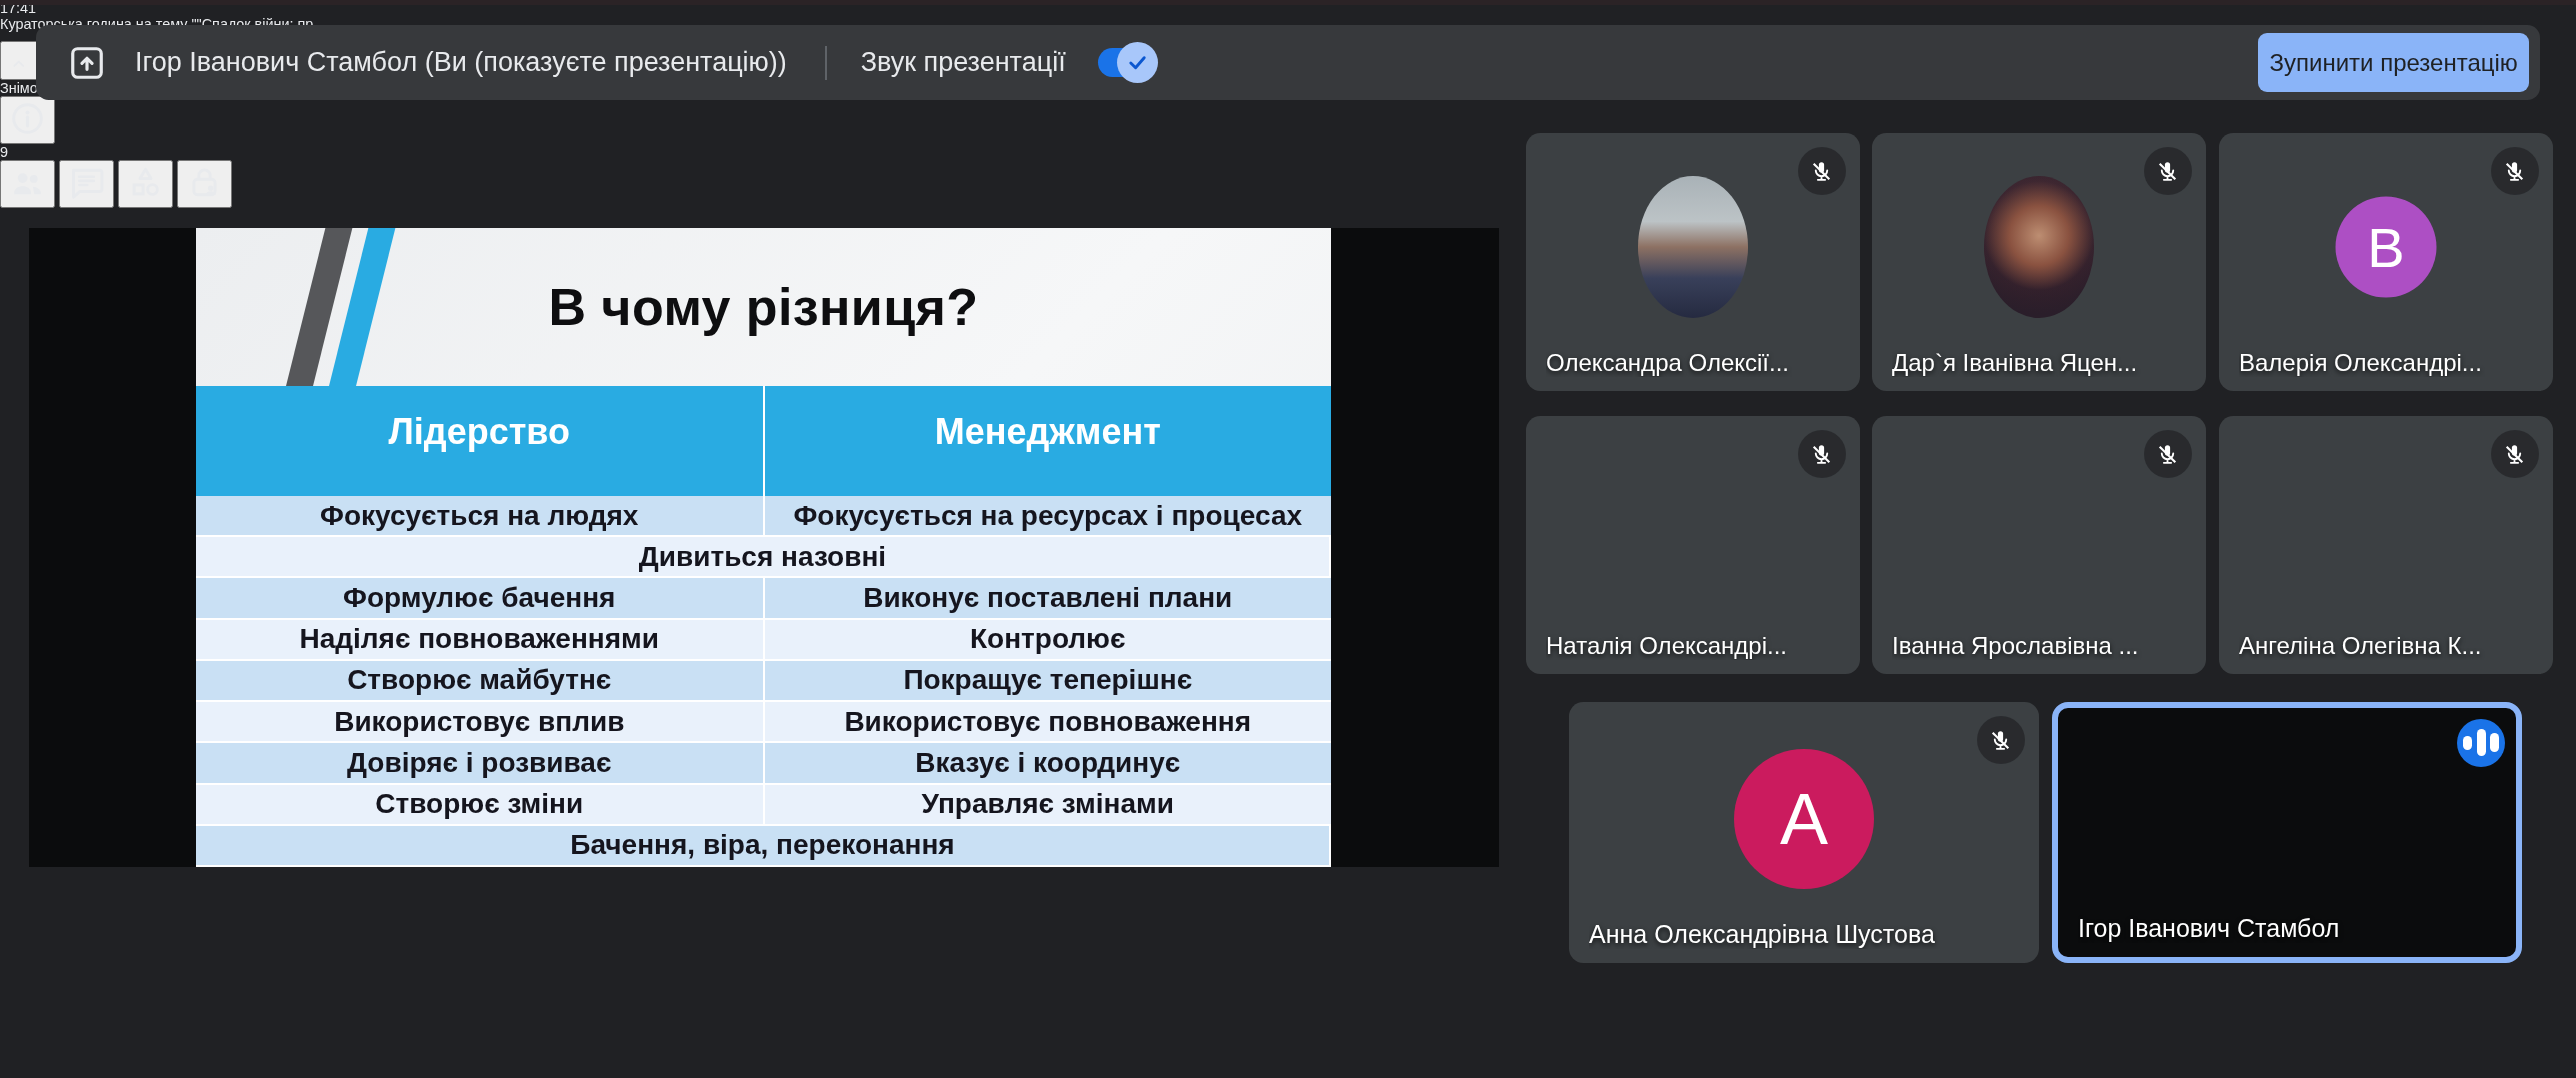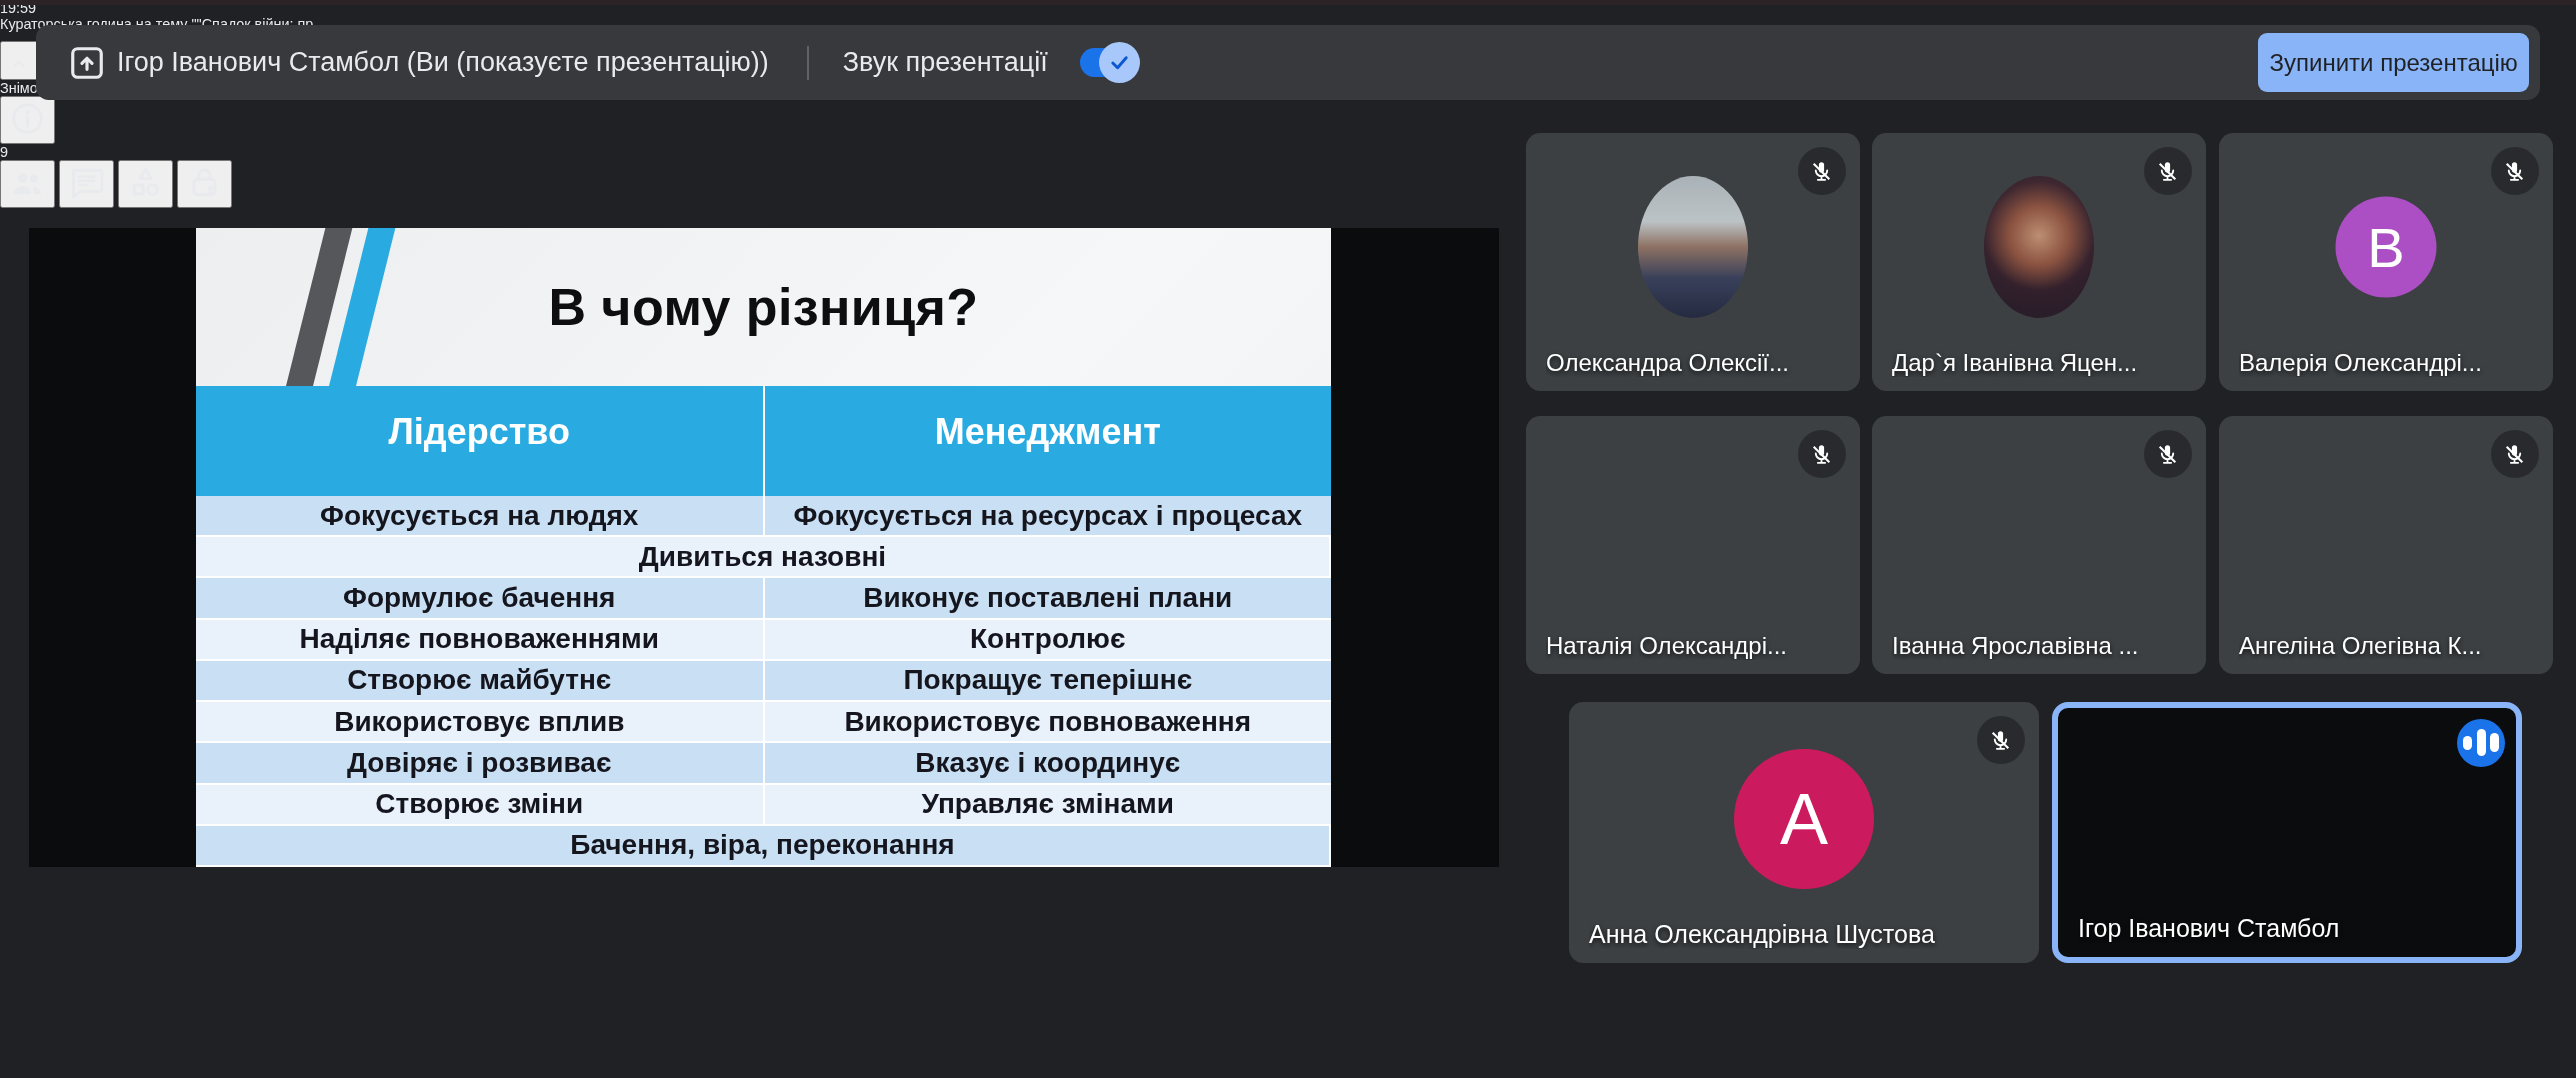--- a/index.html
+++ b/index.html
@@ -4,21 +4,21 @@
 <style>
   html,body{margin:0;padding:0;background:#17181a;}
   .stage{position:relative;width:2576px;height:1079px;background:#202124;overflow:hidden;
          font-family:"Liberation Sans",sans-serif;color:#e8eaed;}
   .win-strip{position:absolute;left:0;top:0;width:100%;height:5.4px;background:#2b2326;}
 
   
   .topbar{position:absolute;left:36px;top:25px;width:2504px;height:75px;background:#37393c;
           border-radius:12.6px;display:flex;align-items:center;padding:0 10.8px 0 32px;box-sizing:border-box;}
   .present-ic{width:38px;height:38px;flex:0 0 auto;}
-  .topbar-label{margin-left:11px;font-size:27px;color:#e8eaed;white-space:nowrap;}
+  .topbar-label{margin-left:29px;font-size:27px;color:#e8eaed;white-space:nowrap;}
   .topbar-div{width:1.8px;height:34px;background:#5f6368;margin-left:38px;}
   .sound-label{margin-left:34px;font-size:27px;color:#e8eaed;white-space:nowrap;}
   .toggle{margin-left:32px;position:relative;width:57px;height:29px;border-radius:14.4px;background:#1a73e8;cursor:pointer;}
   .toggle-knob{position:absolute;right:-3.6px;top:-6.3px;width:41px;height:41px;border-radius:50%;background:#a8c7fa;
                display:flex;align-items:center;justify-content:center;}
   .stop-btn{margin-left:auto;width:271px;height:59px;background:#8ab4f8;border:none;border-radius:9px;
             color:#1f2124;font-family:"Liberation Sans",sans-serif;font-size:24px;font-weight:500;line-height:1.15;
             display:flex;align-items:center;justify-content:center;text-align:center;cursor:pointer;white-space:pre-line;}
 
   
@@ -286,21 +286,21 @@
     </div>
     <div class="audio-badge">
       <span class="ab1"></span>
         <span class="ab2"></span>
         <span class="ab3"></span>
     </div>
     <div class="tile-name">Ігор Іванович Стамбол</div>
   </div>
 
   
-  <div class="bb-time">19:59</div>
+  <div class="bb-time">17:41</div>
   <div class="bb-div"></div>
   <div class="bb-title">Кураторська година на тему ""Спадок війни: пр...</div>
 
   <button class="ctl pill c-mic">
     <svg width="21.5" height="21.5" viewBox="0 0 24 24">
       <path d="M7 14.5 L12 9.5 L17 14.5" fill="none" stroke="#e8eaed" stroke-width="2" stroke-linecap="round" stroke-linejoin="round"></path>
     </svg>
     <svg width="30.5" height="30.5" viewBox="0 0 24 24">
       <rect x="9.5" y="3" width="5" height="10" rx="2.5" fill="#fff"></rect>
       <path d="M6.5 11a5.5 5.5 0 0 0 11 0 M12 16.5V20 M8.5 20h7" fill="none" stroke="#fff" stroke-width="1.8" stroke-linecap="round"></path>

